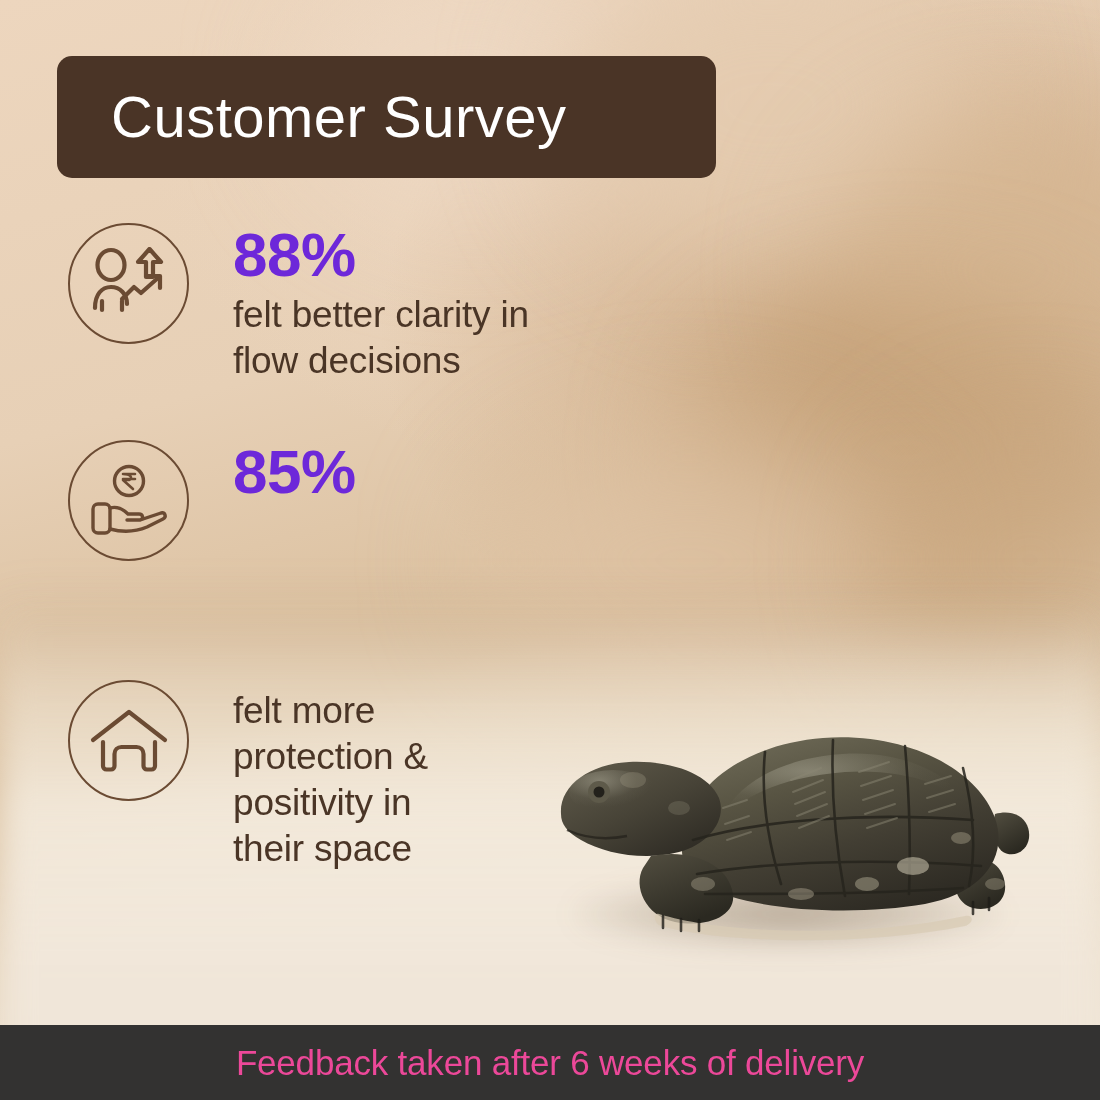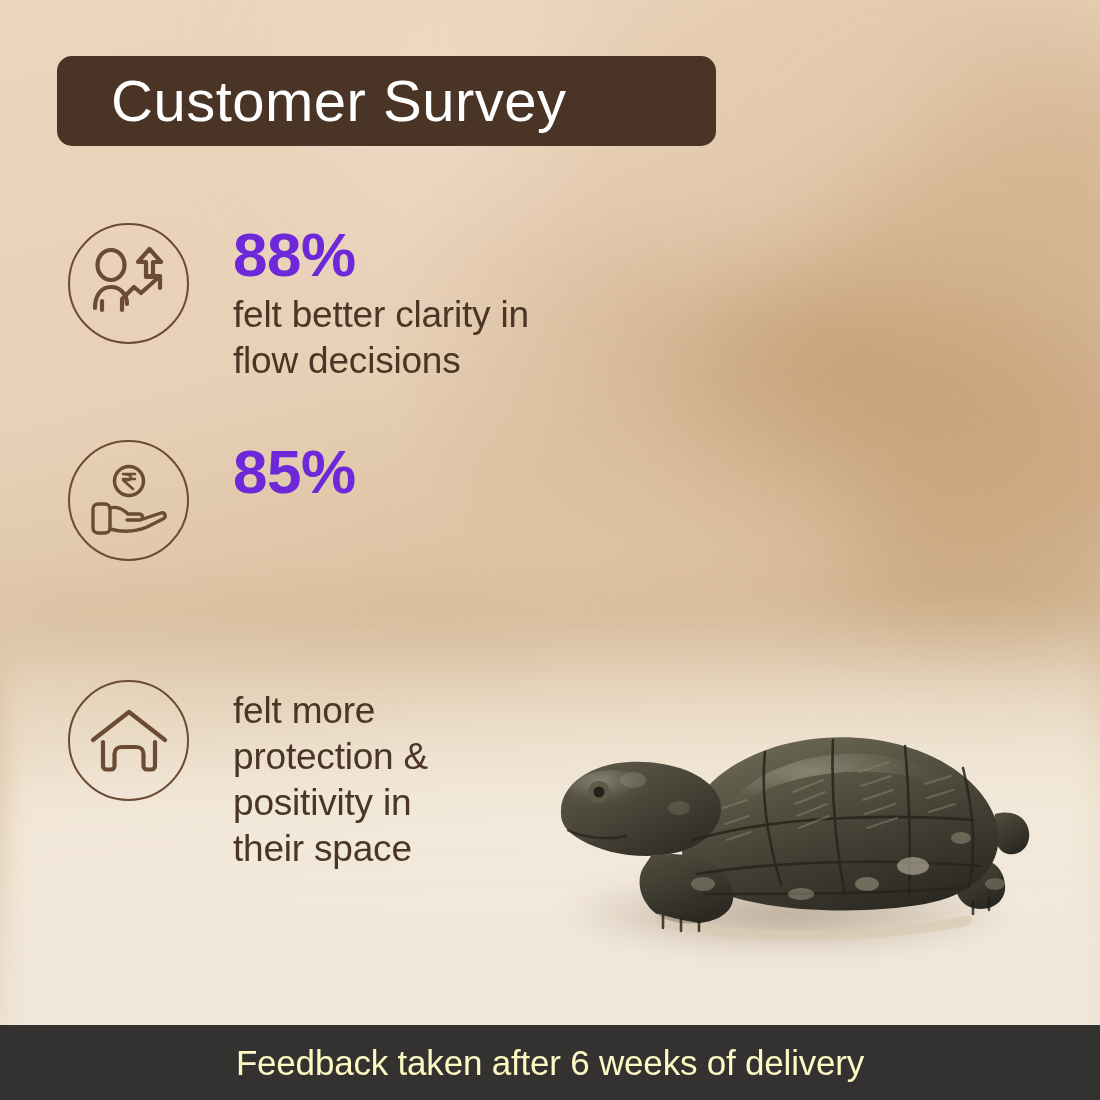--- a/index.html
+++ b/index.html
@@ -47,21 +47,21 @@
   }
   .bg-table-edge {
     position:absolute; left:0; right:0; top:612px; height:120px;
     background:linear-gradient(180deg, rgba(176,138,96,0.20) 0%, rgba(176,138,96,0) 100%);
     filter:blur(26px);
   }
 
   
   .title-banner {
     position:absolute; left:57px; top:56px;
-    width:659px; height:90px;
+    width:659px; height:122px;
     background:#4A3426;
     border-radius:15px;
     display:flex; align-items:center;
   }
   .title-text {
     color:#FFFFFF;
     font-size:58px;
     font-weight:400;
     letter-spacing:0.5px;
     padding-left:54px;
@@ -117,21 +117,21 @@
   }
   .turtle-wrap svg { position:absolute; left:0; top:0; }
 
   
   .footer {
     position:absolute; left:0; right:0; top:1025px; bottom:0;
     background:#333231;
     display:flex; align-items:center; justify-content:center;
   }
   .footer-text {
-    color:#fef9c3;
+    color:#ec4899;
     font-size:35px;
     font-weight:400;
     letter-spacing:-0.2px;
   }
 </style>
 </head>
 <body>
 
 <div id="poster">
 

